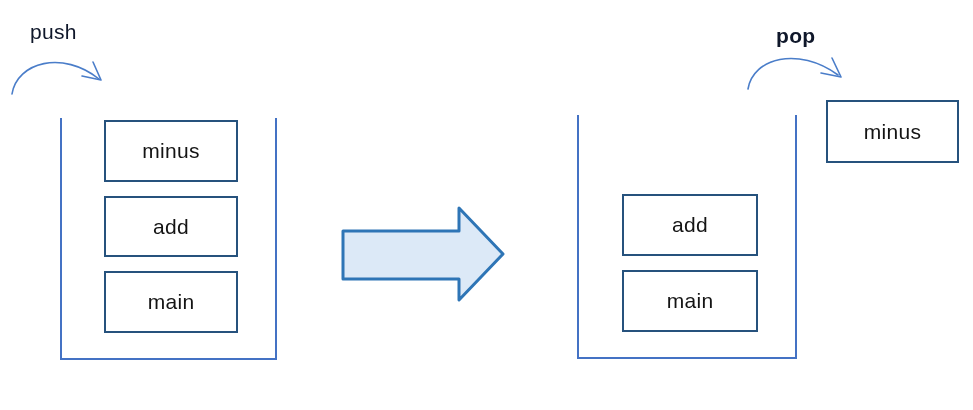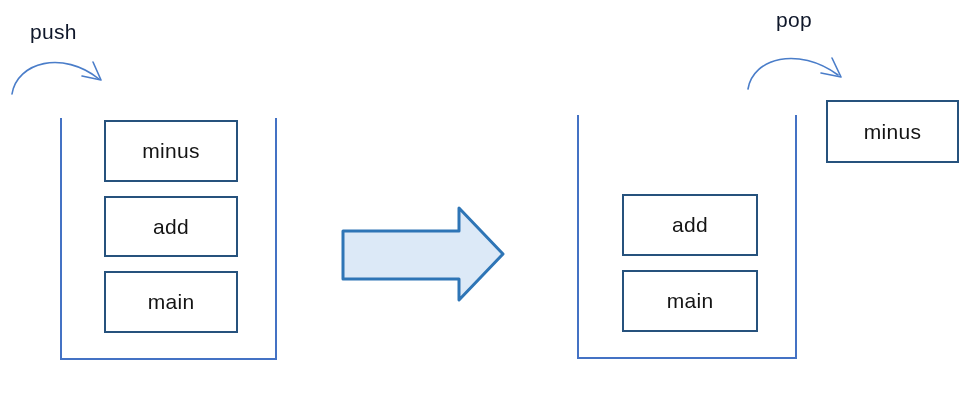--- a/index.html
+++ b/index.html
@@ -70,21 +70,21 @@
 
   <div class="abs stack-container" style="left:577px; top:115px; width:216px; height:242px;"></div>
 
   <div class="abs frame-box" style="left:622px; top:194px; width:136px; height:62px;">
     <span>add</span>
   </div>
   <div class="abs frame-box" style="left:622px; top:270px; width:136px; height:62px;">
     <span>main</span>
   </div>
 
-  <div class="abs op-label" style="left:776px; top:8px;">pop</div>
+  <div class="abs op-label" style="left:776px; top:24px;font-weight:bold;">pop</div>
 
   <svg class="abs" style="left:740px; top:48px;" width="115" height="52" viewBox="0 0 115 52">
     <path d="M 8 41 C 13 10, 58 -2, 98 27" fill="none" stroke="#4A7DC9" stroke-width="1.6" stroke-linecap="round"></path>
     <path d="M 92 10 L 101 29 L 81 25" fill="none" stroke="#4A7DC9" stroke-width="1.6" stroke-linecap="round" stroke-linejoin="round"></path>
   </svg>
 
   <div class="abs frame-box" style="left:826px; top:100px; width:133px; height:63px;">
     <span>minus</span>
   </div>
 

